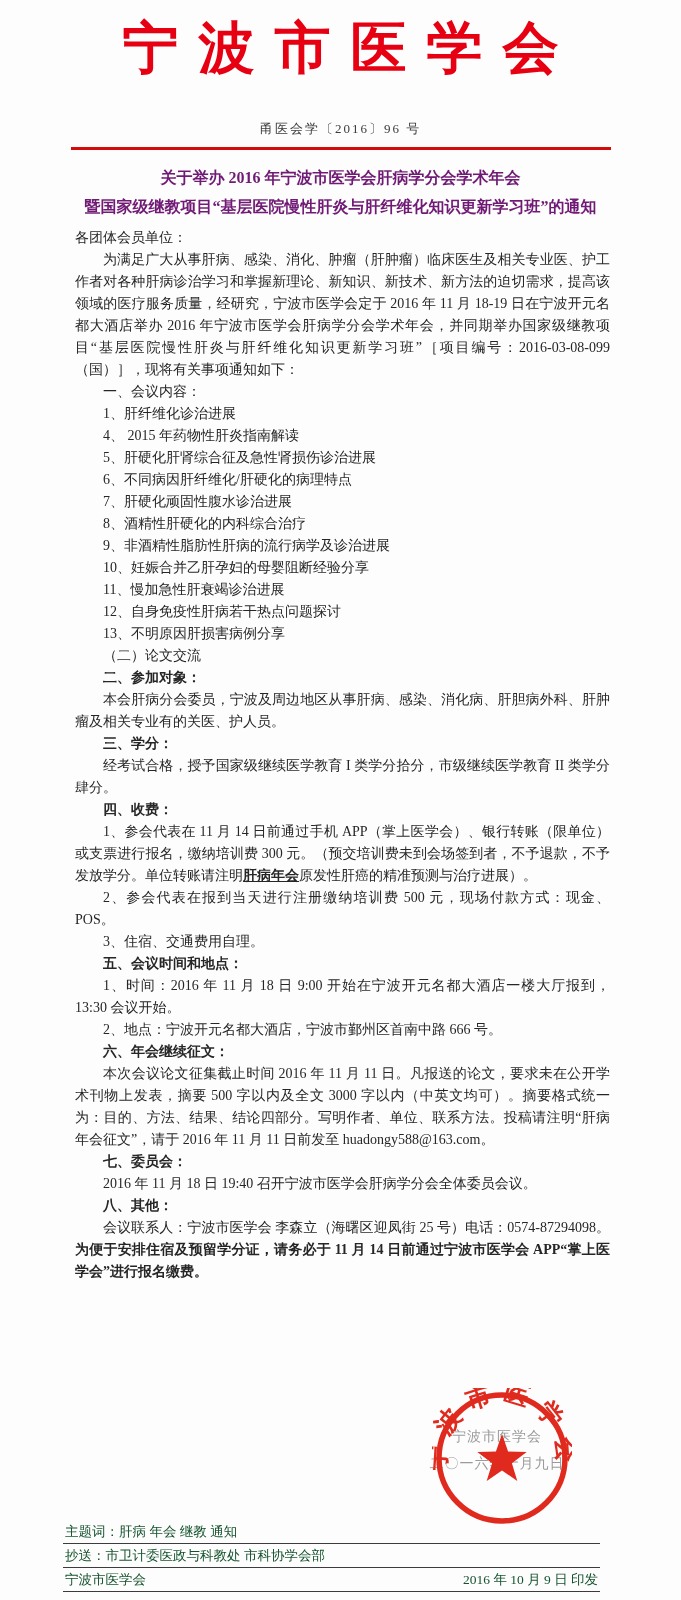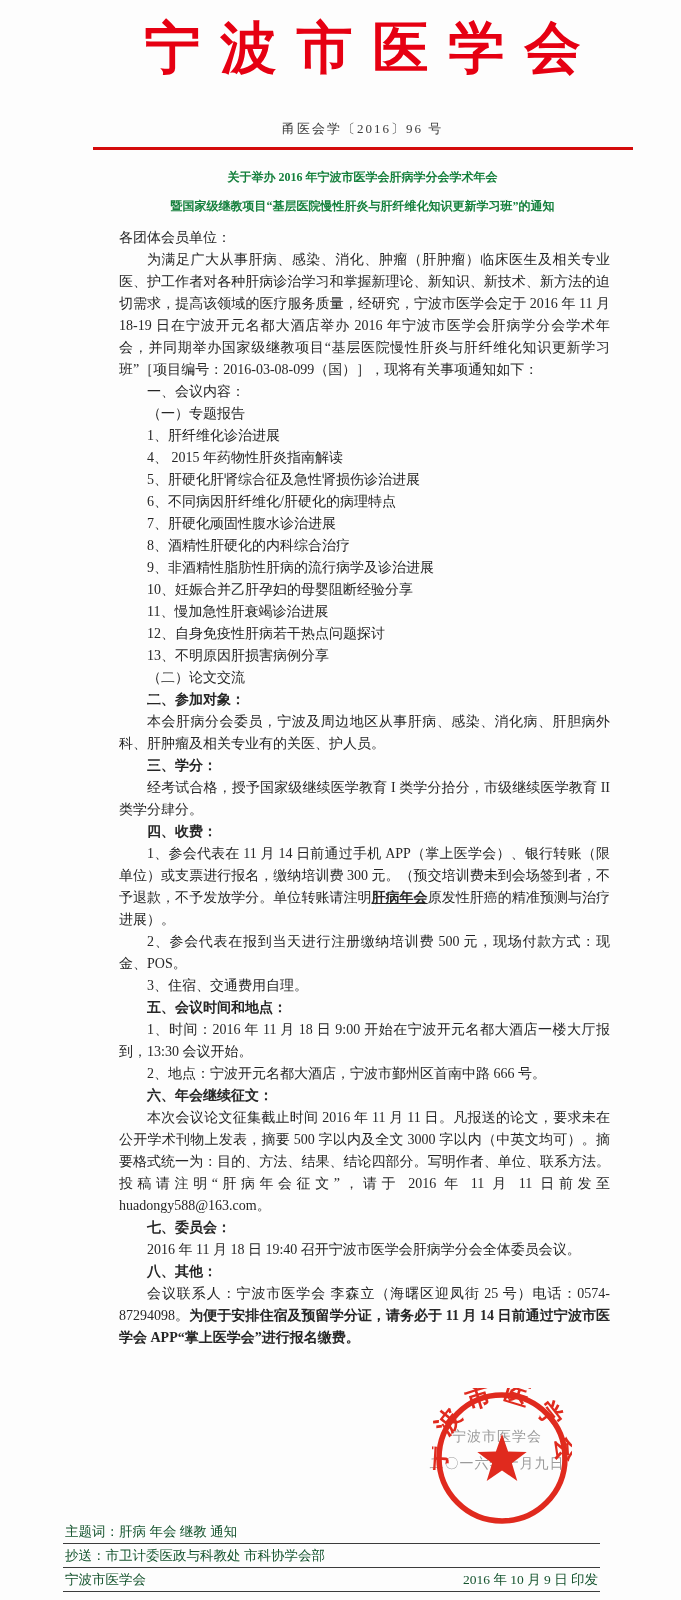--- a/index.html
+++ b/index.html
@@ -7,21 +7,20 @@
   body { font-family: "Liberation Serif", "DejaVu Serif", serif; }
 
   .page {
     position: relative;
     width: 681px;
     height: 1600px;
     margin: 0 auto;
     background: #fdfdfd;
     color: #2b2b2b;
     overflow: hidden;
-    padding-left: 44px;
   }
 
   
   .org-title {
     margin-top: 12px;
     text-align: center;
     color: #e60012;
     font-size: 56px;
     font-weight: bold;
     letter-spacing: 20px;
@@ -39,23 +38,23 @@
   .red-divider {
     margin: 9px auto 0 auto;
     width: 540px;
     height: 3px;
     background: #d40b0b;
   }
   .notice-title {
     margin-top: 13px;
     text-align: center;
     font-weight: bold;
-    font-size: 12px;
+    font-size: 16px;
     line-height: 29px;
-    color: #15803d;
+    color: #701a75;
   }
 
   
   .content {
     margin-top: 6px;
     padding: 0 71px 0 75px;
     font-size: 14px;
     line-height: 22px;
     color: #262626;
     text-align: justify;
@@ -102,21 +101,20 @@
   <div class="notice-title">
     <div>关于举办 2016 年宁波市医学会肝病学分会学术年会</div>
     <div>暨国家级继教项目“基层医院慢性肝炎与肝纤维化知识更新学习班”的通知</div>
   </div>
 
   <div class="content">
     <p>各团体会员单位：</p>
     <p class="indent">为满足广大从事肝病、感染、消化、肿瘤（肝肿瘤）临床医生及相关专业医、护工作者对各种肝病诊治学习和掌握新理论、新知识、新技术、新方法的迫切需求，提高该领域的医疗服务质量，经研究，宁波市医学会定于 2016 年 11 月 18-19 日在宁波开元名都大酒店举办 2016 年宁波市医学会肝病学分会学术年会，并同期举办国家级继教项目“基层医院慢性肝炎与肝纤维化知识更新学习班”［项目编号：2016-03-08-099（国）］，现将有关事项通知如下：</p>
 
     <p class="indent">一、会议内容：</p>
-    <p class="indent">（一）专题报告</p>
 
     <p class="indent">1、肝纤维化诊治进展</p>
     <p class="indent">4、 2015 年药物性肝炎指南解读</p>
     <p class="indent">5、肝硬化肝肾综合征及急性肾损伤诊治进展</p>
     <p class="indent">6、不同病因肝纤维化/肝硬化的病理特点</p>
     <p class="indent">7、肝硬化顽固性腹水诊治进展</p>
     <p class="indent">8、酒精性肝硬化的内科综合治疗</p>
     <p class="indent">9、非酒精性脂肪性肝病的流行病学及诊治进展</p>
     <p class="indent">10、妊娠合并乙肝孕妇的母婴阻断经验分享</p>
     <p class="indent">11、慢加急性肝衰竭诊治进展</p>

